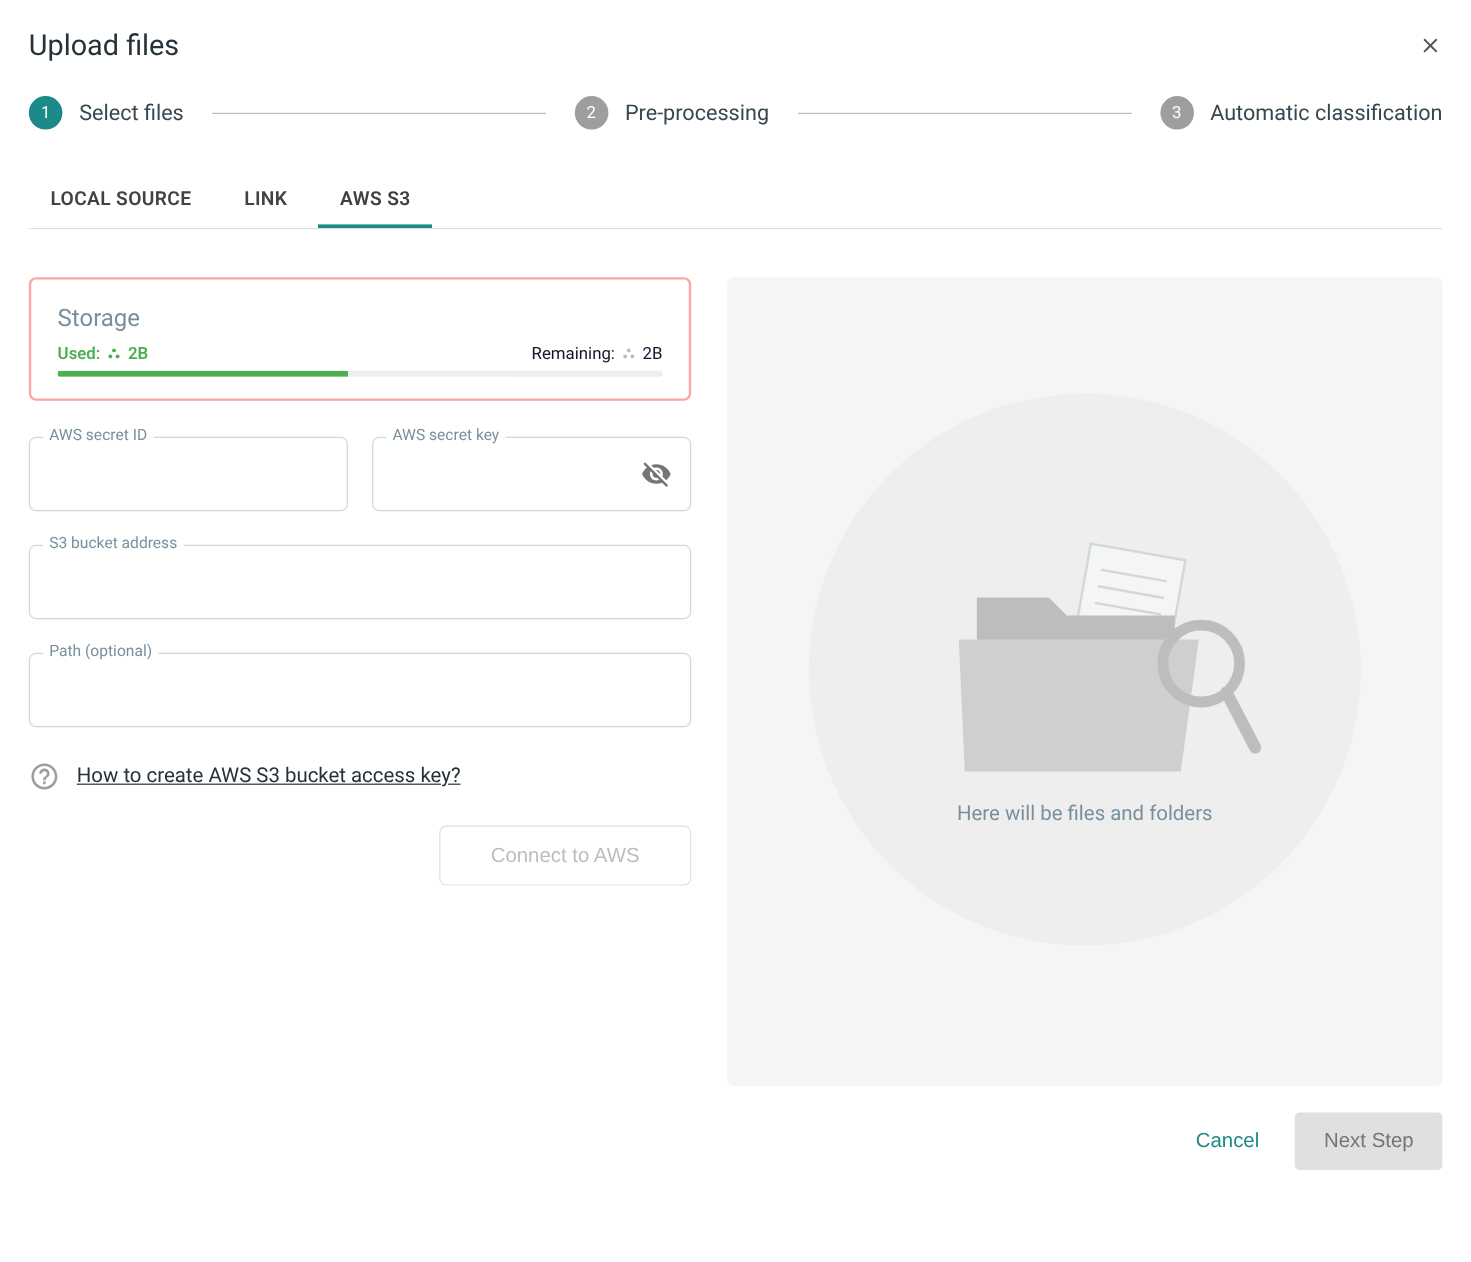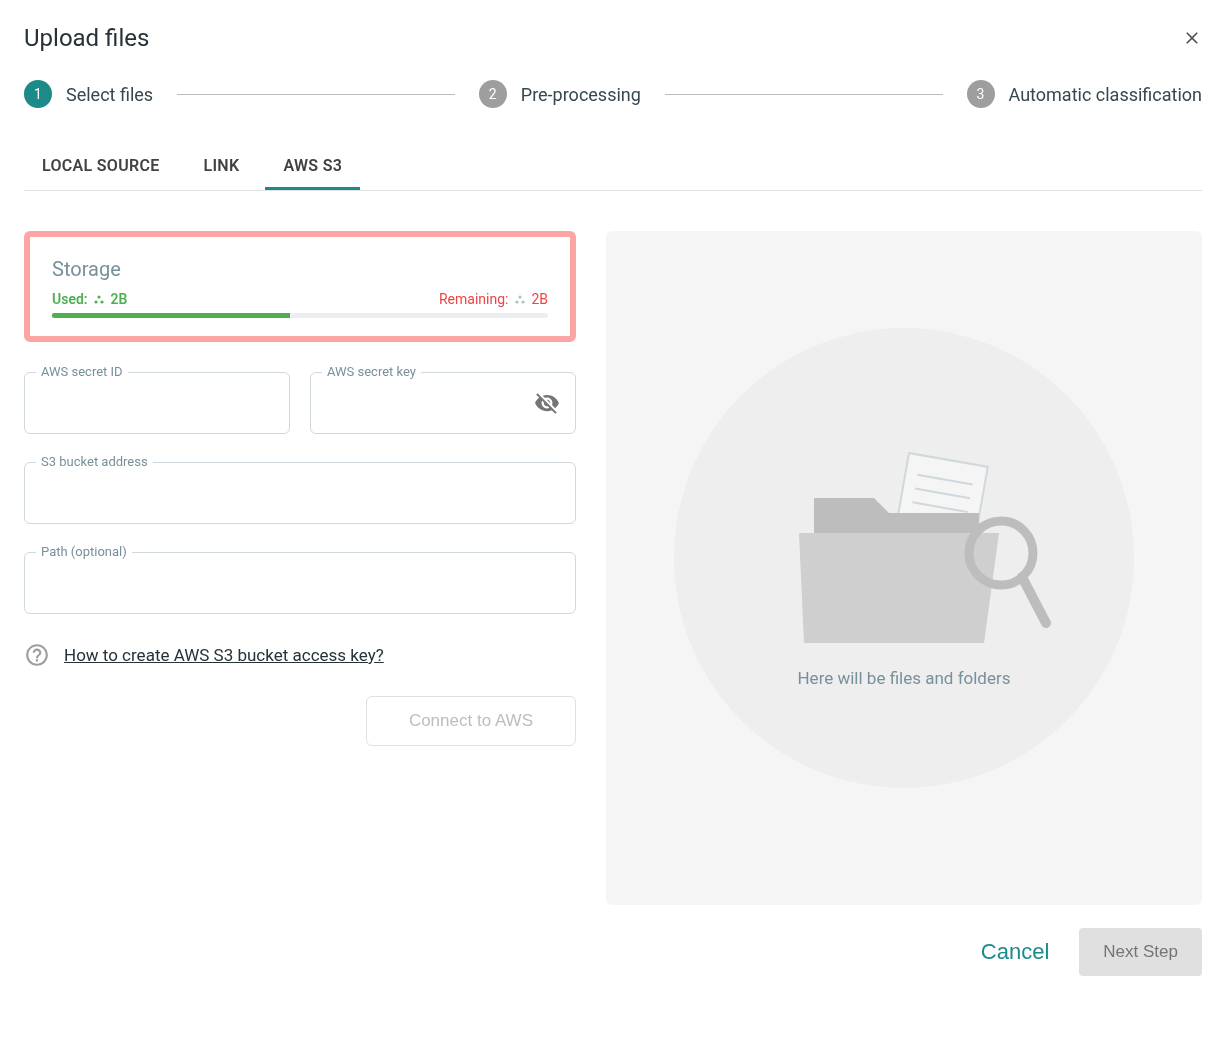--- a/index.html
+++ b/index.html
@@ -18,25 +18,25 @@
 .step-line { flex: 1; height: 1px; background: #bdbdbd; margin: 0 24px; }
 
 .tabs { display: flex; border-bottom: 1px solid #e0e0e0; margin-bottom: 40px; gap: 8px; }
 .tab { padding: 12px 18px; font-size: 16px; font-weight: 600; color: #424242; cursor: pointer; border-bottom: 3px solid transparent; letter-spacing: 0.3px; }
 .tab.active { color: #404040; border-bottom-color: #1b8a88; }
 
 .content-row { display: flex; gap: 30px; }
 .left-col { width: 552px; }
 .right-col { flex: 1; }
 
-.storage-card { border: 6px solid #fca5a5; border-radius: 6px; padding: 20px 22px 18px; margin-bottom: 30px; }
+.storage-card { border: 2px solid #fca5a5; border-radius: 6px; padding: 20px 22px 18px; margin-bottom: 30px; }
 .storage-title { font-size: 20px; color: #78909c; margin-bottom: 10px; }
 .storage-row { display: flex; justify-content: space-between; font-size: 14px; margin-bottom: 6px; }
 .used-label { color: #4caf50; font-weight: 600; }
-.remaining-label { color: #ef4444; }
+.remaining-label { color: #0f172a; }
 .storage-icon { display: inline-block; vertical-align: middle; margin: 0 2px; }
 .progress-bar { height: 5px; background: #eceff1; border-radius: 2px; overflow: hidden; }
 .progress-fill { height: 100%; background: #4caf50; width: 48%; }
 
 .form-row { display: flex; gap: 20px; margin-bottom: 28px; }
 .field { position: relative; flex: 1; }
 .field-label { position: absolute; top: -8px; left: 12px; background: #fff; padding: 0 5px; font-size: 13px; color: #78909c; }
 .field-input { width: 100%; height: 62px; border: 1px solid #cfd8dc; border-radius: 6px; padding: 0 16px; font-size: 16px; color: #37474f; outline: none; }
 .field-input.with-icon { padding-right: 48px; }
 .eye-icon { position: absolute; right: 16px; top: 50%; transform: translateY(-50%); color: #757575; cursor: pointer; }
@@ -50,21 +50,21 @@
 
 .connect-row { display: flex; justify-content: flex-end; }
 .connect-btn { border: 1px solid #e0e0e0; background: #fff; color: #bdbdbd; font-size: 17px; padding: 14px 42px; border-radius: 6px; cursor: not-allowed; }
 
 .preview-panel { background: #f5f5f5; border-radius: 6px; height: 674px; display: flex; align-items: center; justify-content: center; }
 .preview-inner { display: flex; flex-direction: column; align-items: center; justify-content: center; }
 .preview-circle { width: 460px; height: 460px; border-radius: 50%; background: #eeeeee; display: flex; align-items: center; justify-content: center; margin-bottom: 0; position: relative; }
 .preview-text { font-size: 17px; color: #78909c; position: relative; top: -120px; }
 
 .footer-row { display: flex; justify-content: flex-end; gap: 20px; margin-top: 22px; align-items: center; }
-.cancel-btn { color: #1b8a88; font-size: 22px; background: none; border: none; cursor: pointer; padding: 12px 10px; }
+.cancel-btn { color: #1b8a88; font-size: 17px; background: none; border: none; cursor: pointer; padding: 12px 10px; }
 .next-btn { background: #e0e0e0; color: #757575; font-size: 17px; border: none; padding: 14px 24px; border-radius: 4px; cursor: not-allowed; }
 
 svg { display: block; }
 </style>
 </head>
 <body>
 
 <div class="header-row">
   <div class="title">Upload files</div>
   <div class="close-icon">

